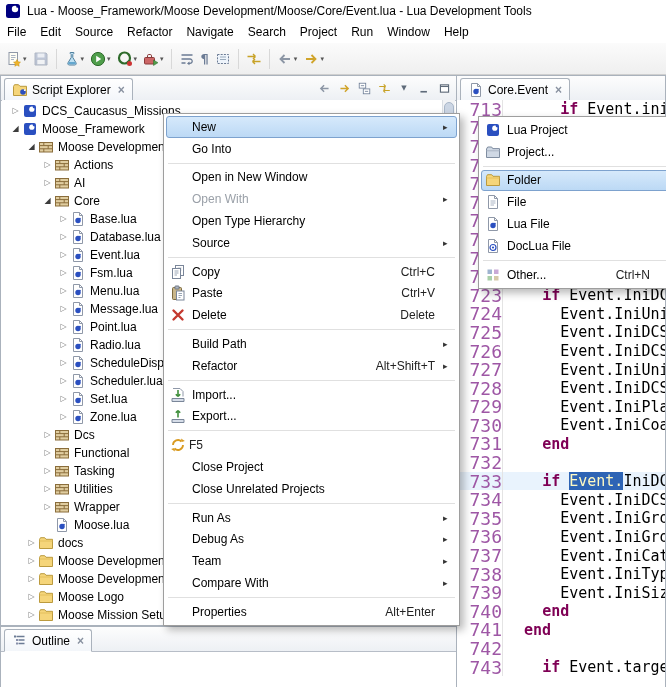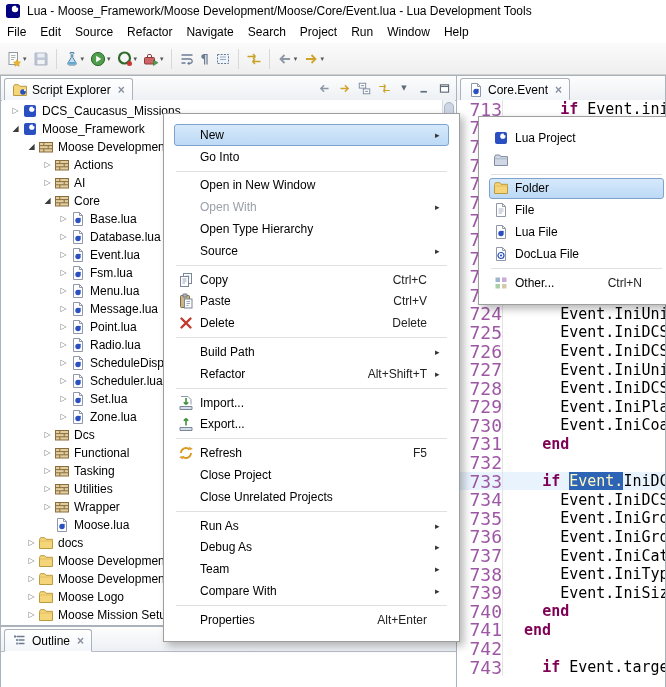--- a/index.html
+++ b/index.html
@@ -52,21 +52,21 @@
   .code-line{height:18.6px;display:flex;align-items:center;white-space:pre;}
   .code-line.current{background:var(--current-line-bg,#e9f3fd);}
   .ln{flex:0 0 46px;height:100%;display:flex;align-items:center;justify-content:flex-end;
       box-sizing:border-box;color:var(--line-number,#9e57a5);
       border-right:1px solid #e4e4e4;font-size:18px;}
   .code{padding-left:3px;}
   .code .k{color:var(--keyword,#7f0055);font-weight:bold;}
   .code .sel{background:var(--selection-bg,#2e64b5);color:#fef9c3;}
   
   .menu{position:absolute;background:#fff;border:1px solid #9e9e9e;box-shadow:4px 4px 8px rgba(0,0,0,.28);
-        padding:10px;box-sizing:border-box;}
+        padding:2px;box-sizing:border-box;}
   .context-menu{left:163px;top:113px;width:297px;z-index:30;}
   .submenu{left:478px;top:116px;width:197px;z-index:31;}
   .menu-item{height:21.8px;display:flex;align-items:center;border:1px solid transparent;border-radius:3px;
              box-sizing:border-box;}
   .menu-item.hl{background:linear-gradient(var(--menu-highlight,#d6e9fb),#bcd9f5);
                 border-color:var(--menu-highlight-border,#7da2ce);}
   .menu-item.disabled .mi-label{color:#9aa0a8;}
   .mi-icon{flex:0 0 22px;display:flex;justify-content:center;}
   .mi-label{padding-left:3px;flex:1;white-space:nowrap;}
   .mi-shortcut{color:#222;padding-right:8px;white-space:nowrap;}
@@ -793,21 +793,20 @@
       <div class="menu-item">
         <span class="mi-icon">
           <span class="icn">
             <svg viewBox="0 0 16 16">
               <path d="M13 8a5 5 0 01-8.5 3.5M3 8a5 5 0 018.5-3.5" fill="none" stroke="#d99a1f" stroke-width="1.8"></path>
               <path d="M11 1.5l.7 3.4L14.9 4z" fill="#d99a1f"></path>
               <path d="M5 14.5l-.7-3.4L1.1 12z" fill="#d99a1f"></path>
             </svg>
           </span>
         </span>
-        <span class="mi-label">Refresh</span>
         <span class="mi-shortcut">F5</span>
         <span class="mi-arrow"></span>
       </div>
       <div class="menu-item">
         <span class="mi-icon"></span>
         <span class="mi-label">Close Project</span>
         <span class="mi-arrow"></span>
       </div>
       <div class="menu-item">
         <span class="mi-icon"></span>
@@ -859,20 +858,21 @@
       </div>
       <div class="menu-item">
         <span class="mi-icon">
           <span class="icn">
             <svg viewBox="0 0 16 16">
               <path d="M1.5 5l1.2-2h4l1 1.6h6.8v8.9H1.5z" fill="#cfd8e4" stroke="#7f8da0"></path>
               <path d="M1.5 6.8h13" stroke="#aab6c4"></path>
             </svg>
           </span>
         </span>
+        <span class="mi-label">Project...</span>
         <span class="mi-arrow"></span>
       </div>
       <div class="menu-sep"></div>
       <div class="menu-item hl">
         <span class="mi-icon">
           <span class="icn">
             <svg viewBox="0 0 16 16">
               <path d="M1.5 13.5v-9l1-1.8h4.2L8 4.3h6.5v9.2z" fill="#f5d57a" stroke="#bb9a3e"></path>
               <path d="M1.5 6h13" stroke="#e3bf5d"></path>
             </svg>

